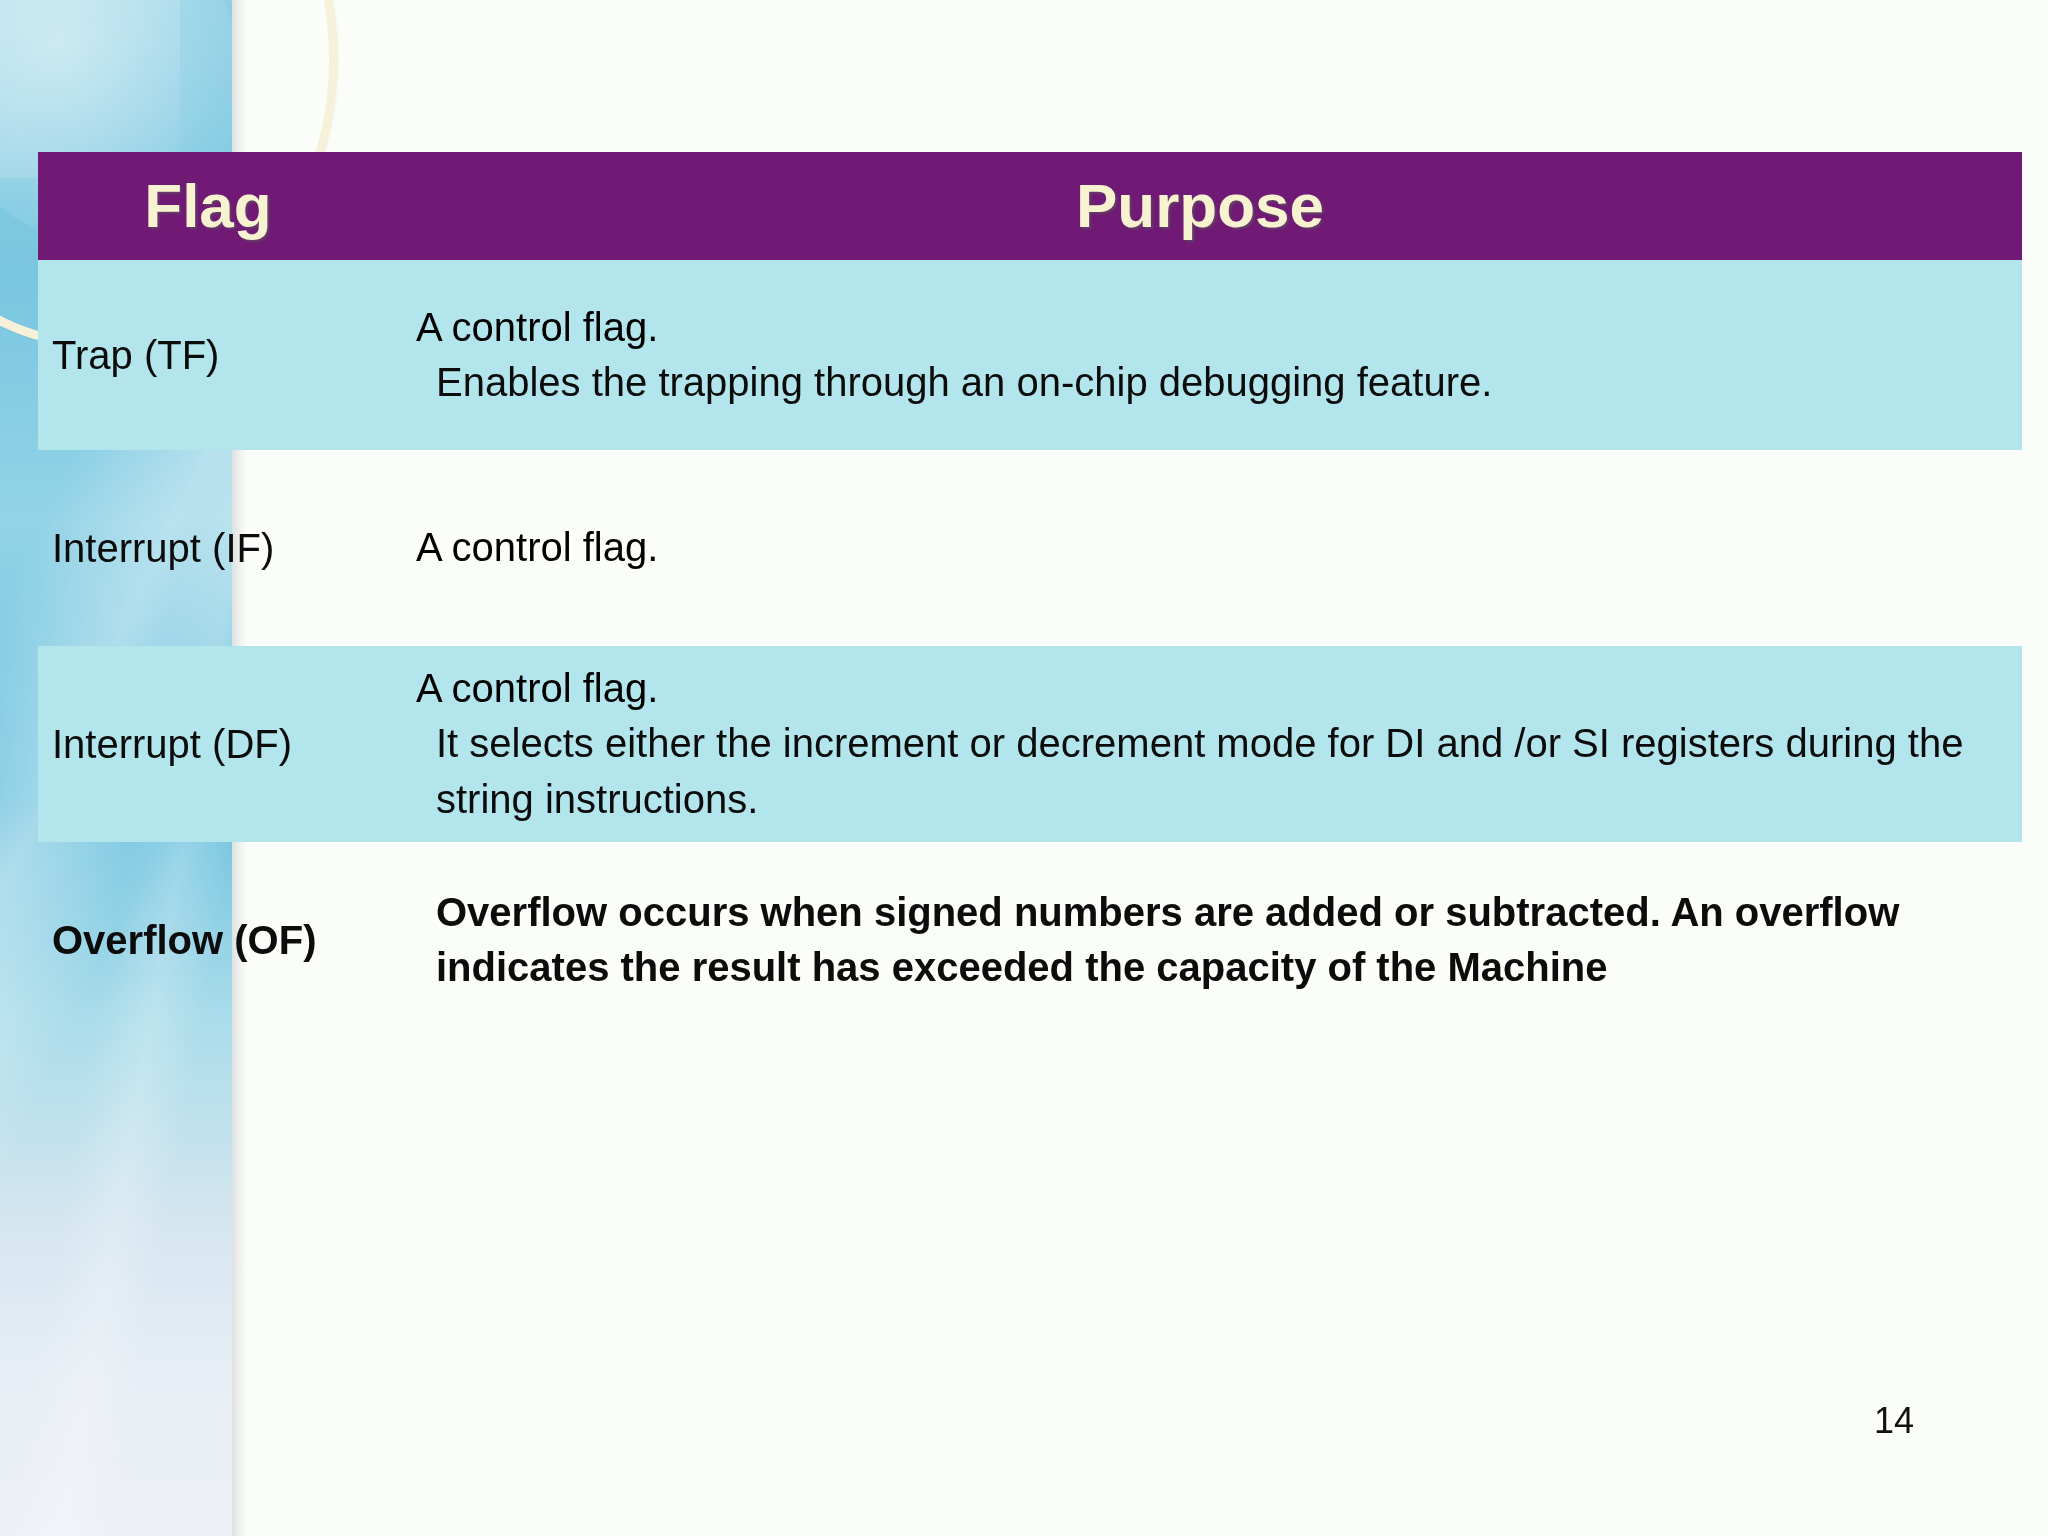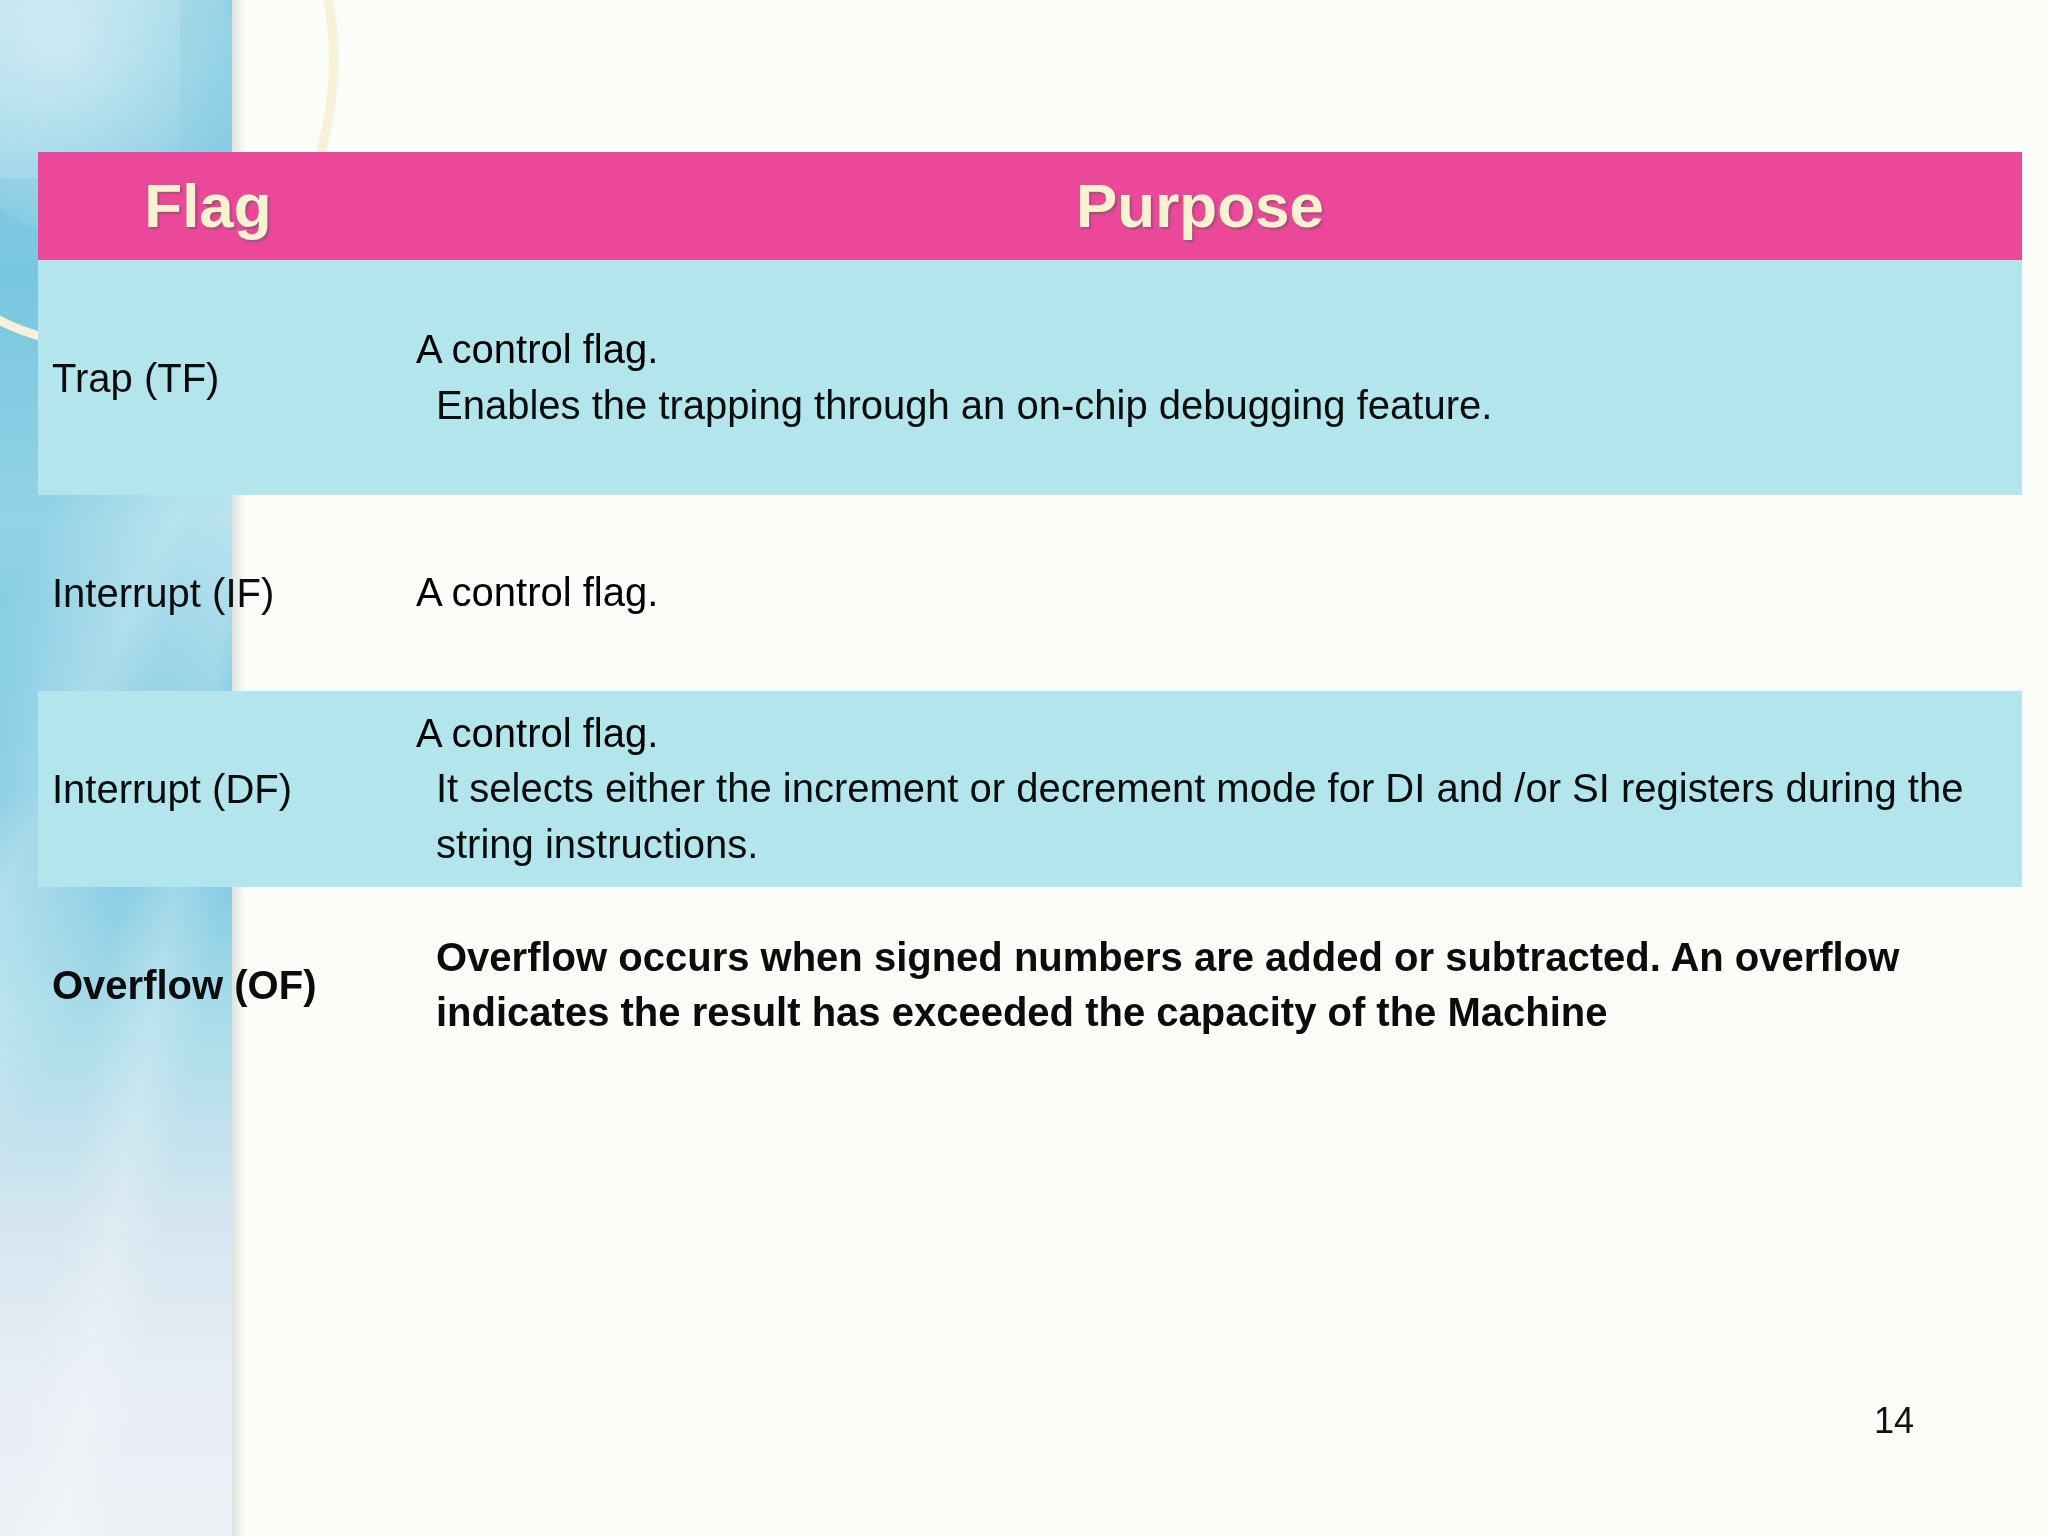--- a/index.html
+++ b/index.html
@@ -103,21 +103,21 @@
     box-sizing: border-box;
   }
   .col-purpose {
     flex: 1 1 auto;
     padding-left: 38px;
     box-sizing: border-box;
   }
 
   
   .row-header {
-    background: #ec4899;
+    background: #701a75;
     height: 108px;
   }
   .row-header .hcell {
     color: #f7f2cf;
     font-size: 62px;
     font-weight: bold;
     text-align: center;
     text-shadow: 2px 2px 2px rgba(90,90,90,0.55);
     line-height: 1;
   }
@@ -173,21 +173,21 @@
   <div class="deco-swoosh"></div>
   <div class="deco-band-shadow"></div>
 
   <div class="table">
 
     <div class="row row-header">
       <div class="col-flag hcell">Flag</div>
       <div class="col-purpose hcell">Purpose</div>
     </div>
 
-    <div class="row row-body row-shade" style="height:235px;">
+    <div class="row row-body row-shade" style="height:190px;">
       <div class="col-flag">
         <span class="flag-label">Trap (TF)</span>
       </div>
       <div class="col-purpose purpose">
         <span class="control">A control flag.</span>
         <span class="body-text">Enables the trapping through an on-chip debugging feature.</span>
       </div>
     </div>
 
     <div class="row row-body row-plain" style="height:196px;">

